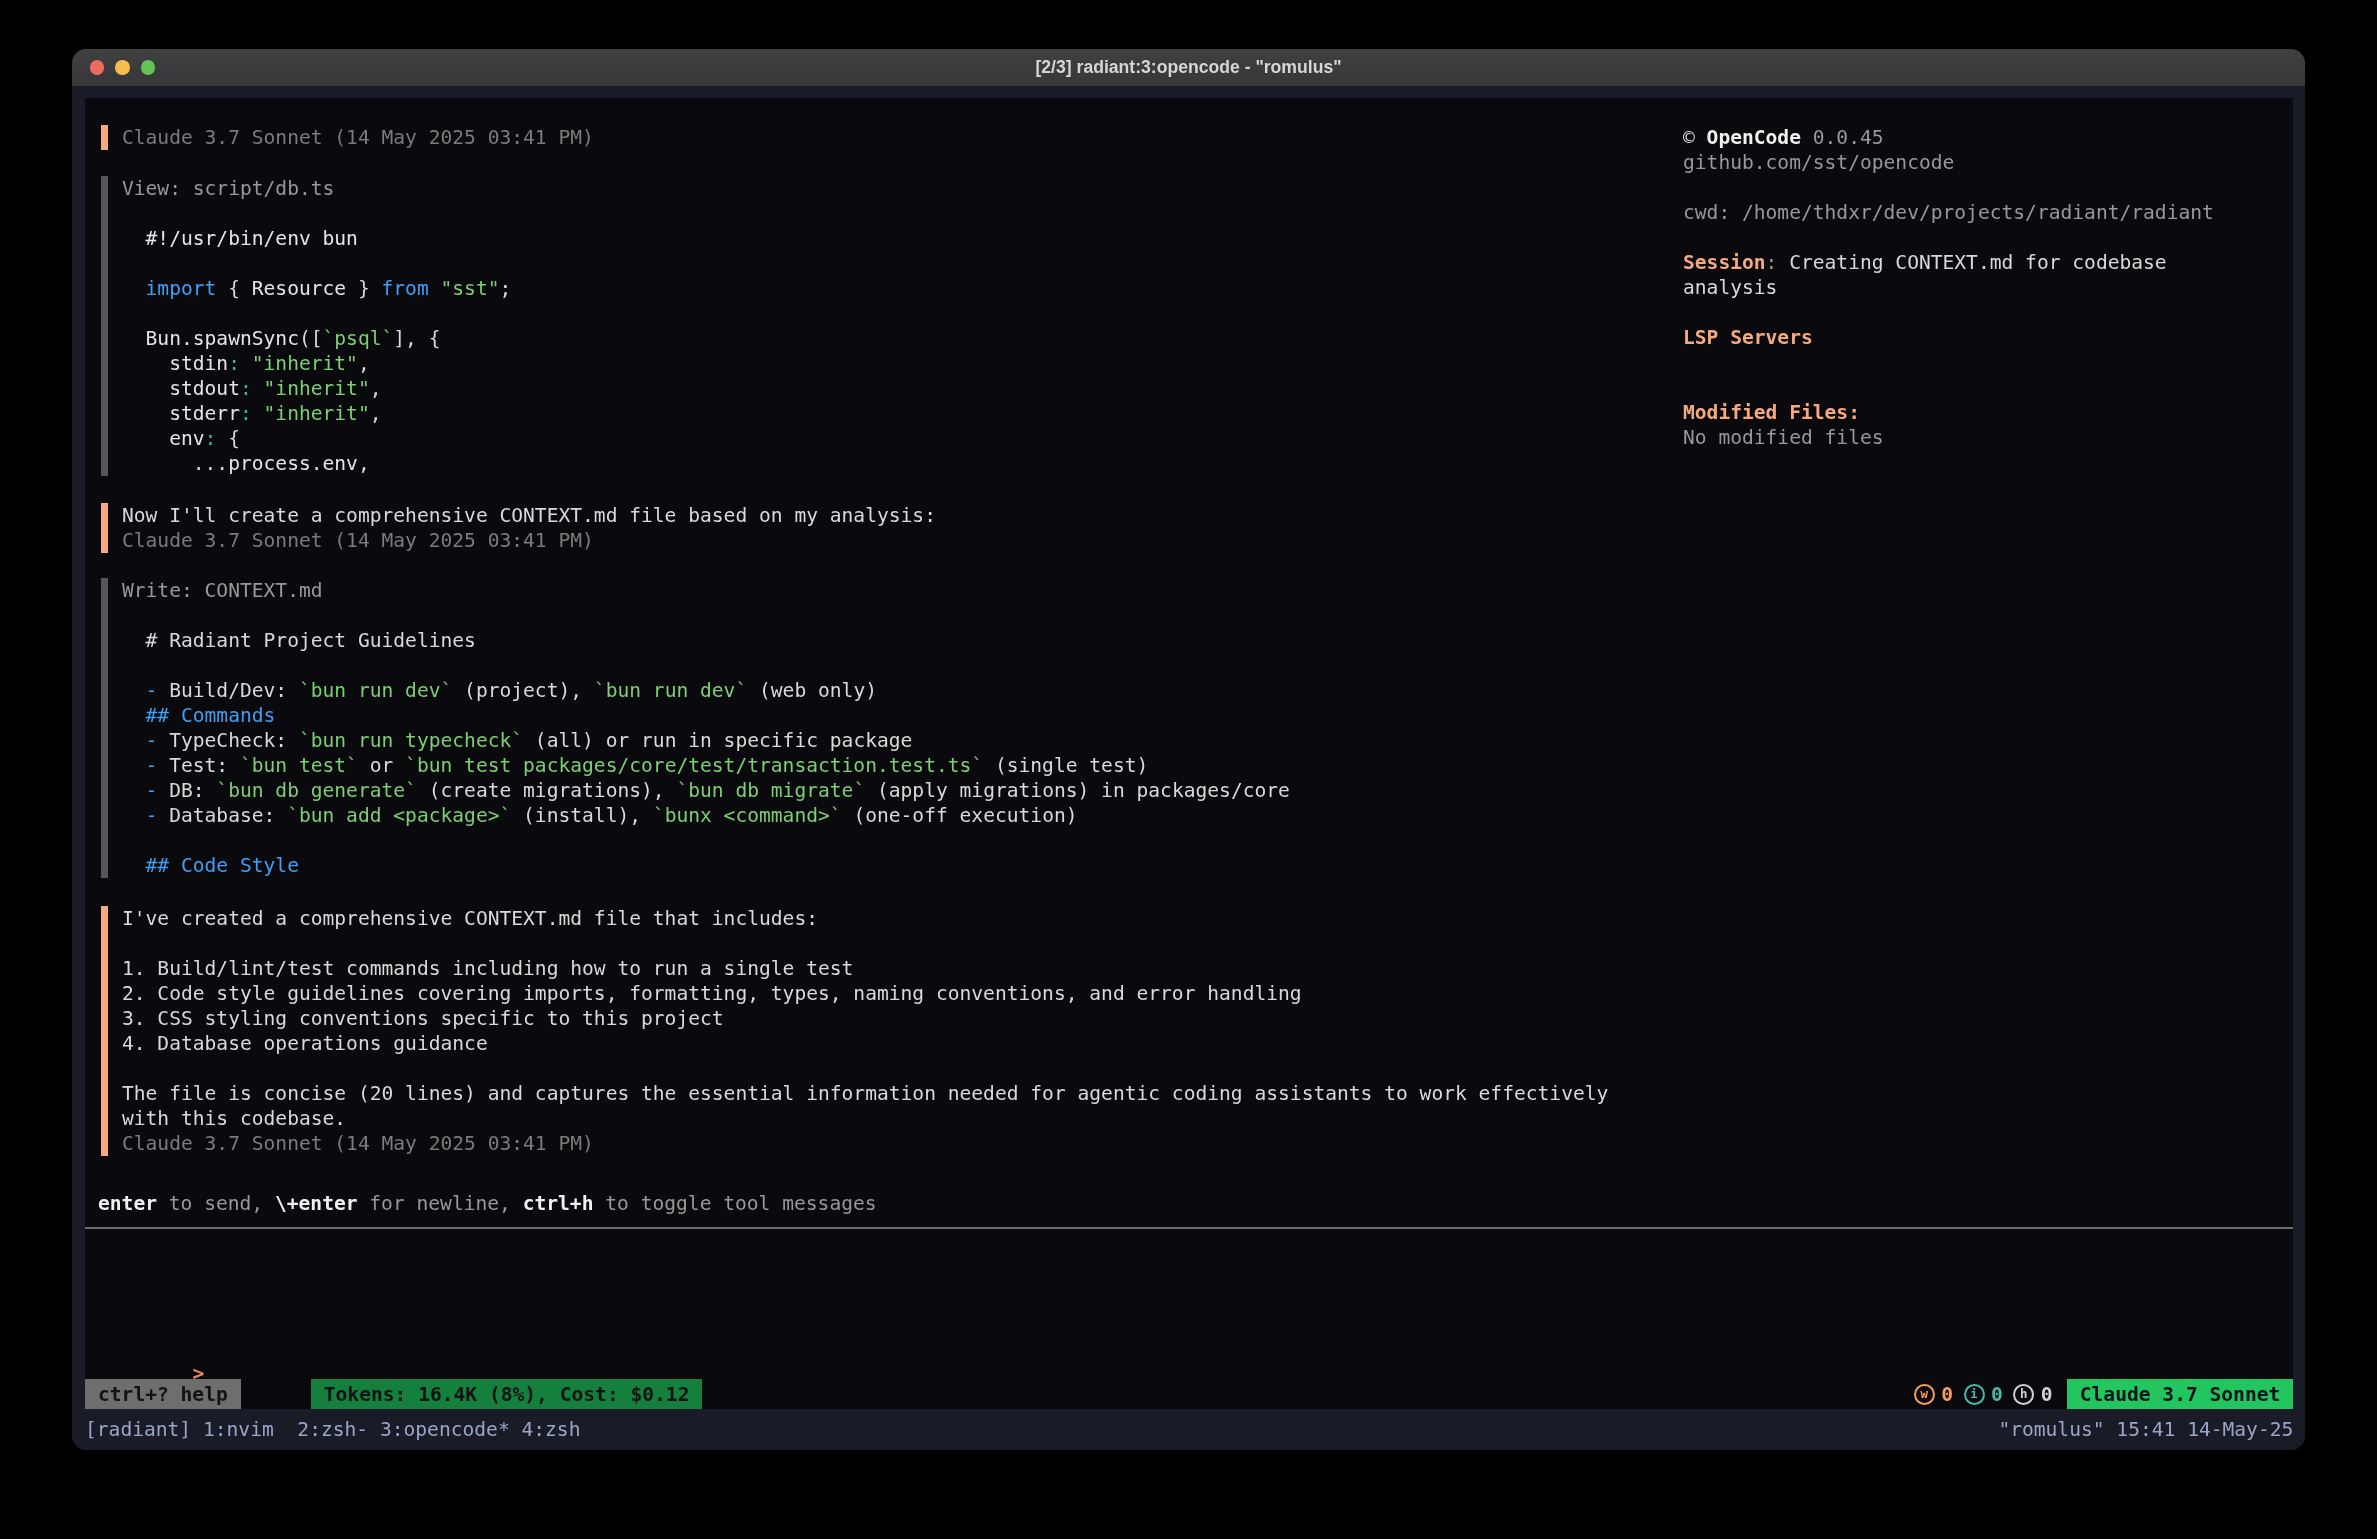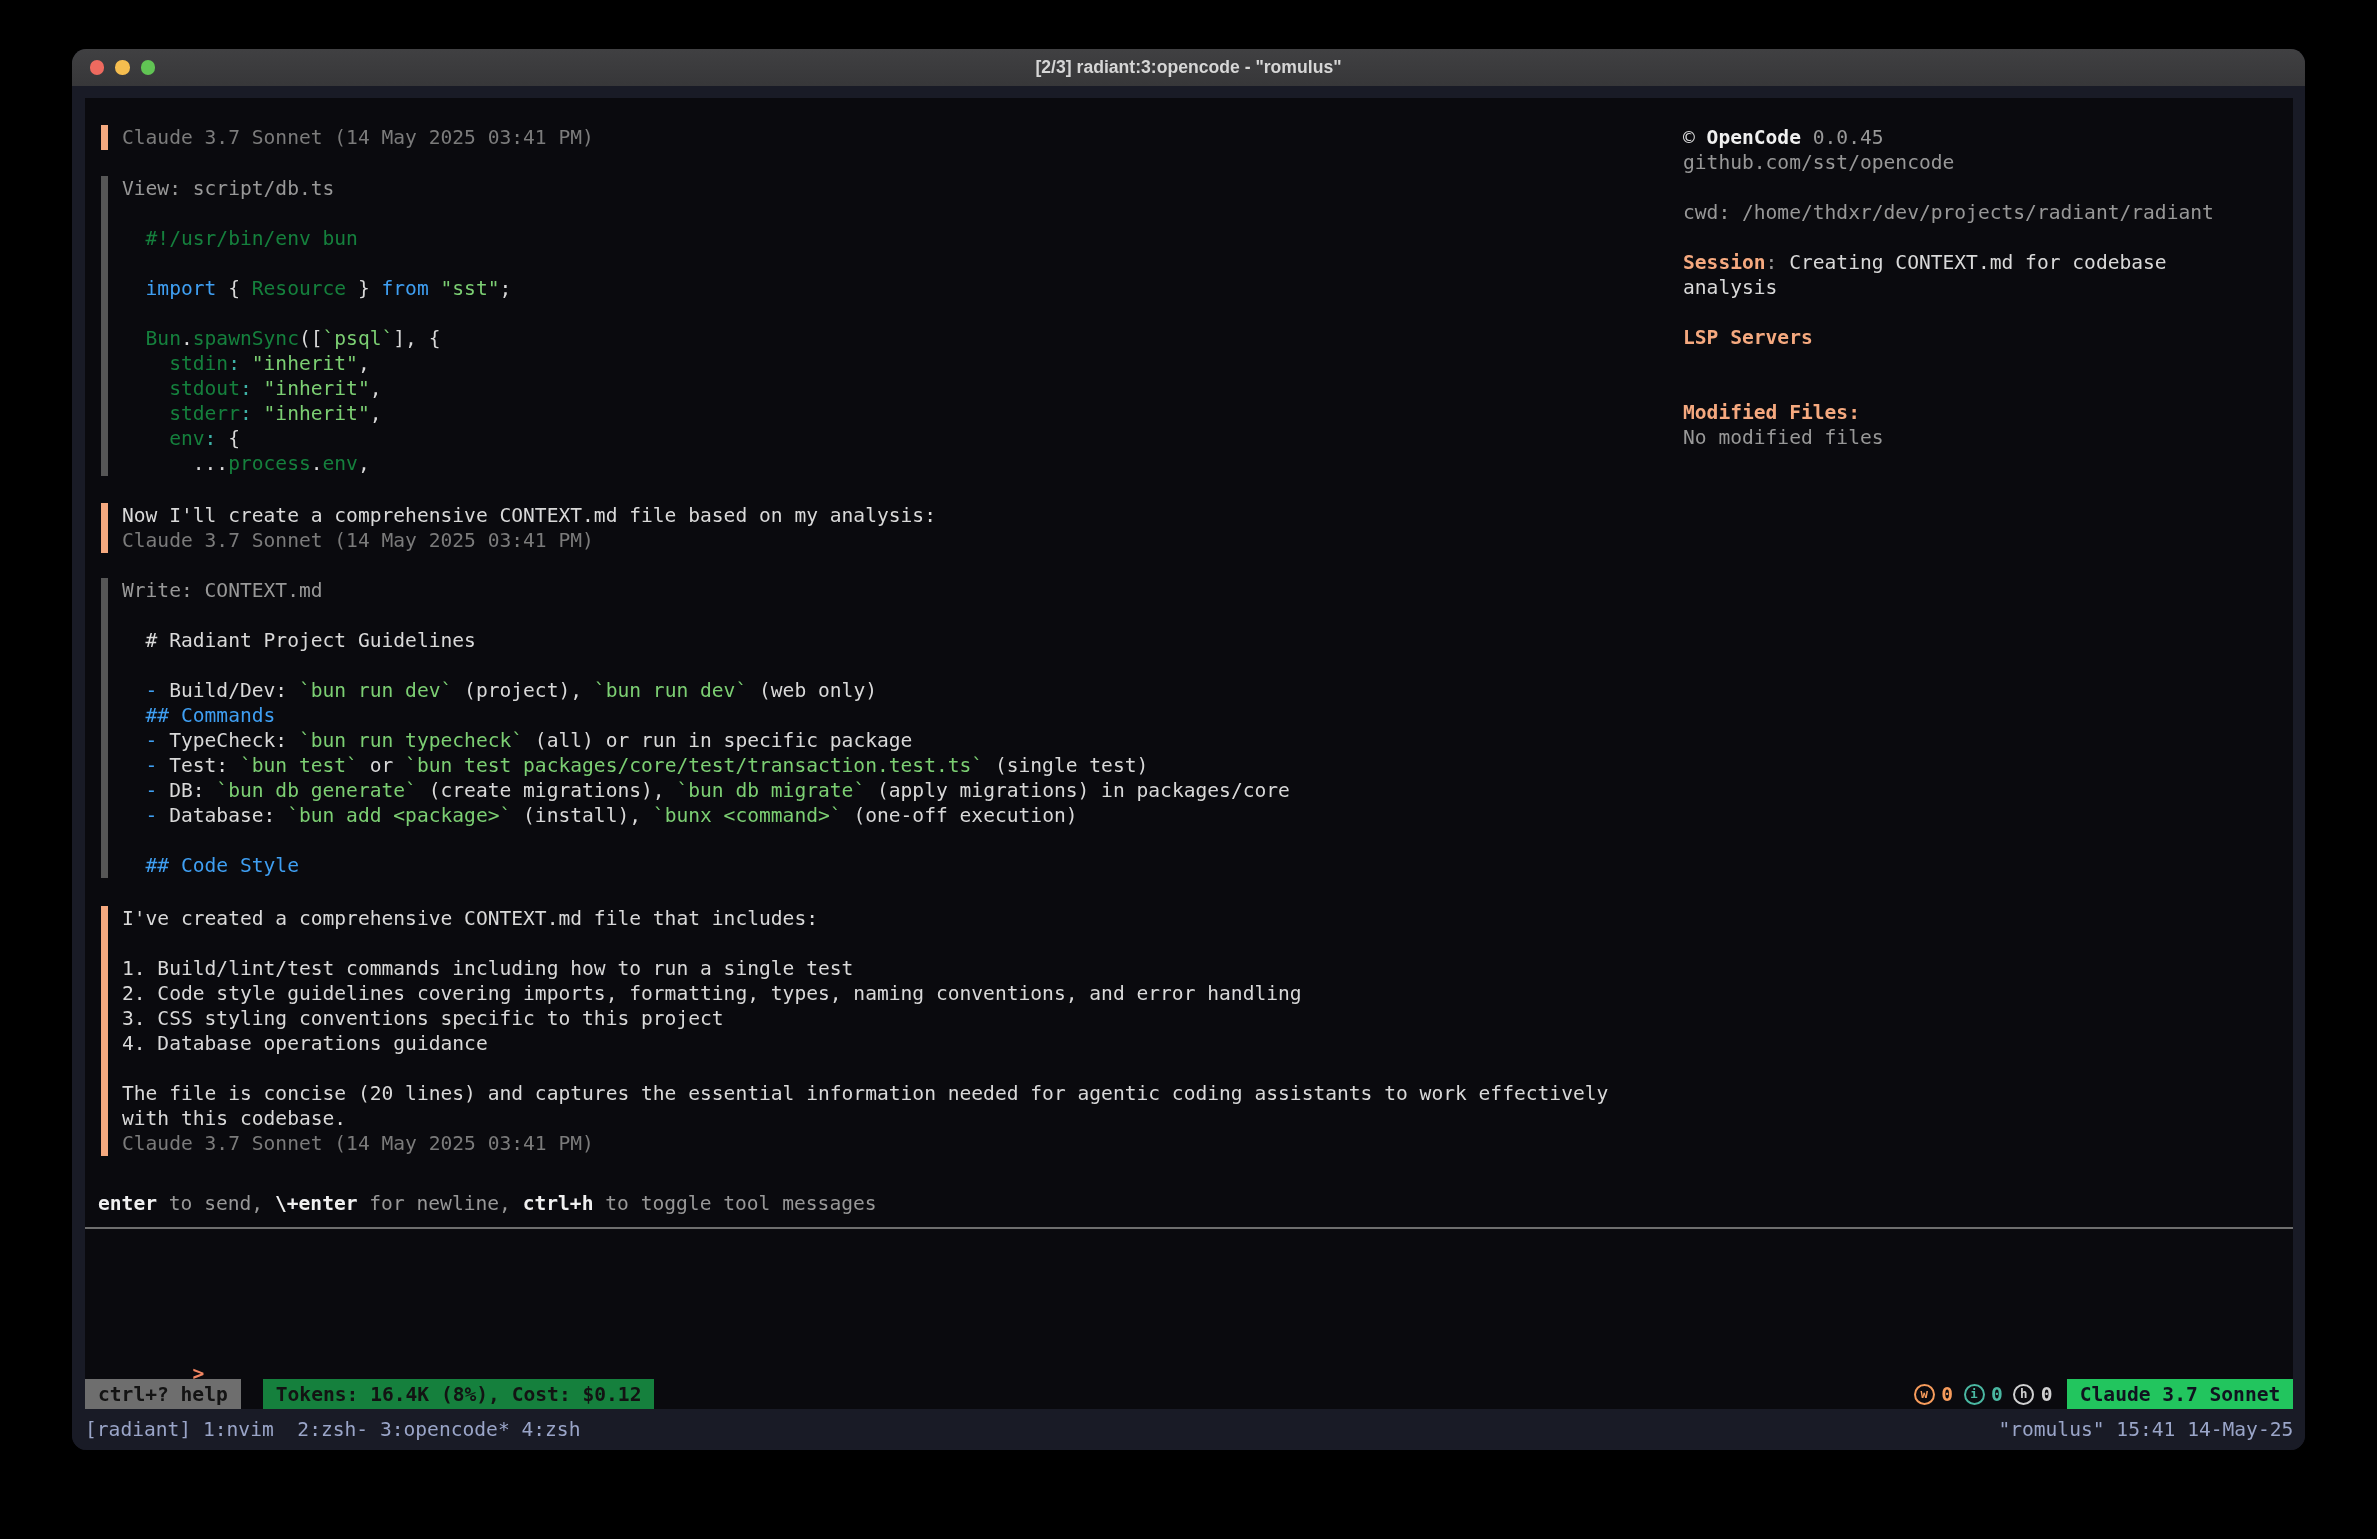--- a/index.html
+++ b/index.html
@@ -24,34 +24,34 @@
 
   .block { position:absolute; left:16.3px; border-left:7.2px solid #565656; padding-left:13.7px; }
   .block.peach { border-left-color:#f5a97f; }
 
   .sidebar { position:absolute; top:27px; left:1598px; white-space:pre; }
 
   .c-fg { color:#d9d9d9; }
   .c-fgb { color:#f0f0f0; font-weight:700; }
   .c-dim { color:#989898; }
   .c-dim2 { color:#7b7b7b; }
-  .c-rose { color:#15803d; }
+  .c-rose { color:#e5e5e5; }
   .c-blue { color:#3f9ff2;margin-top:20px; }
   .c-green { color:#7ccf73; }
   .c-cyan { color:#3eb1a6; }
   .c-peachb { color:#f5a97f; font-weight:700; }
 
   .hint { position:absolute; top:1094px; left:13px; white-space:pre; }
   .divider { position:absolute; top:1129px; left:0; right:0; height:2.6px; background:#6e6e6e; }
   .prompt-line { position:absolute; top:1238px; left:13px; height:25px; line-height:25px; white-space:pre; }
   .c-prompt { color:#f08562; font-weight:700; }
 
   .statusbar { position:absolute; left:0; right:0; bottom:0; height:30px;
                display:flex; justify-content:space-between; align-items:center; }
-  .status-left { display:flex; align-items:center; height:30px; }
+  .status-left { display:flex; align-items:center; height:30px;gap:48px; }
   .badge { display:inline-flex; align-items:center; height:30px; padding:0 13px;
            font-weight:700; white-space:pre; }
   .badge-help { background:#6e6e6e; color:#131313; }
   .badge-tokens { background:#15803d; color:#131313; margin-left:22px; }
   .status-right { display:flex; align-items:center; gap:10.4px; height:30px; }
   .diag { display:inline-flex; align-items:center; gap:6.5px; font-weight:700; }
   .c-warn { color:#f79c5c; } .c-info { color:#4ab8a2; } .c-hintc { color:#d0d0d0; }
   .circ { width:21px; height:21px; border:2px solid currentColor; border-radius:50%;
           display:inline-flex; align-items:center; justify-content:center;
           font-size:12.4px; font-weight:700; line-height:1; }

